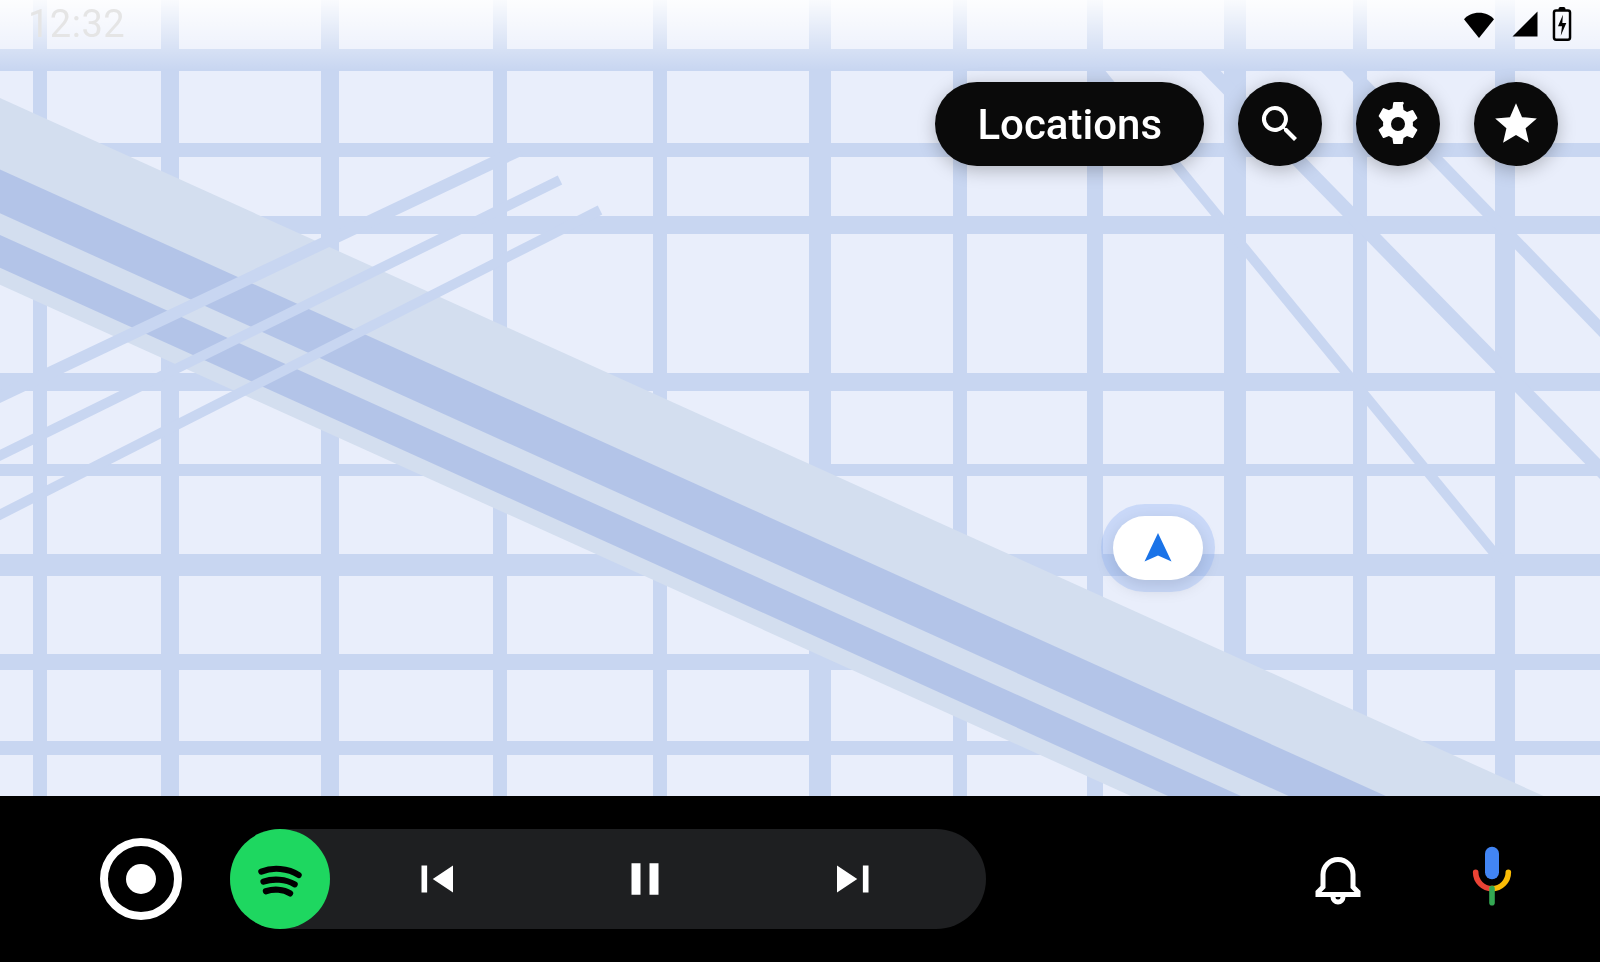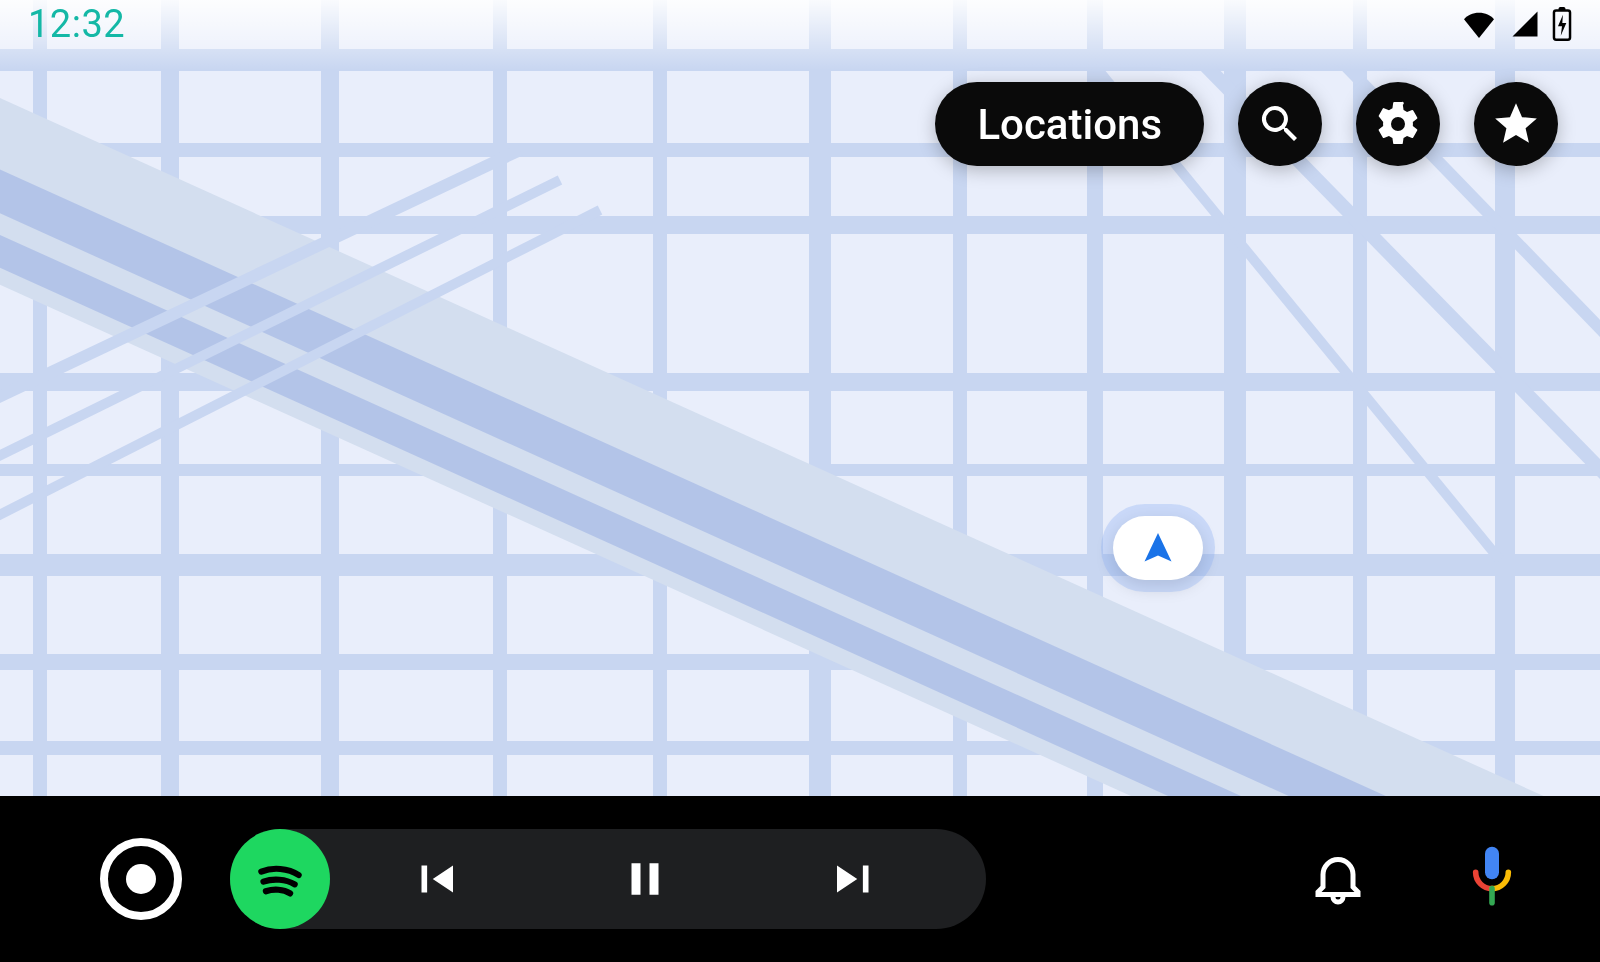--- a/index.html
+++ b/index.html
@@ -1,21 +1,21 @@
 <!DOCTYPE html>
 <html><head>
 <meta charset="utf-8">
 <style>
   html,body{margin:0;padding:0;width:1600px;height:962px;font-family:Roboto,Arial,Helvetica,sans-serif;overflow:hidden;background:#000;}
   .screen{position:relative;width:1600px;height:962px;}
   
   .map{position:absolute;left:0;top:0;width:1600px;height:796px;overflow:hidden;}
   .map svg{display:block;}
   
-  .status{position:absolute;top:0;left:0;right:0;height:48px;display:flex;align-items:center;justify-content:space-between;padding:0 28px;color:#14b8a6;pointer-events:none;}
+  .status{position:absolute;top:0;left:0;right:0;height:48px;display:flex;align-items:center;justify-content:space-between;padding:0 28px;color:#e5e5e5;pointer-events:none;}
   .status .clock{font-size:38px;font-weight:400;letter-spacing:.5px;}
   .status .tray{display:flex;align-items:center;gap:10px;}
   .status svg{display:block;}
   
   .mapbar{position:absolute;top:82px;right:42px;display:flex;align-items:center;gap:34px;}
   .pill{background:#0a0a0a;color:#fff;border-radius:56px;height:84px;display:flex;align-items:center;padding:0 42px;font-size:42px;font-weight:500;box-shadow:0 4px 18px rgba(0,0,0,.25);cursor:pointer;}
   .circ{background:#0a0a0a;color:#fff;border-radius:50%;width:84px;height:84px;display:flex;align-items:center;justify-content:center;box-shadow:0 4px 18px rgba(0,0,0,.25);cursor:pointer;}
   .circ svg{display:block;}
   
   .chevmark{position:absolute;left:1113px;top:516px;width:90px;height:64px;border-radius:32px;background:#fff;display:flex;align-items:center;justify-content:center;box-shadow:0 0 0 12px rgba(144,178,244,.35),0 6px 18px rgba(0,0,0,.18);}

